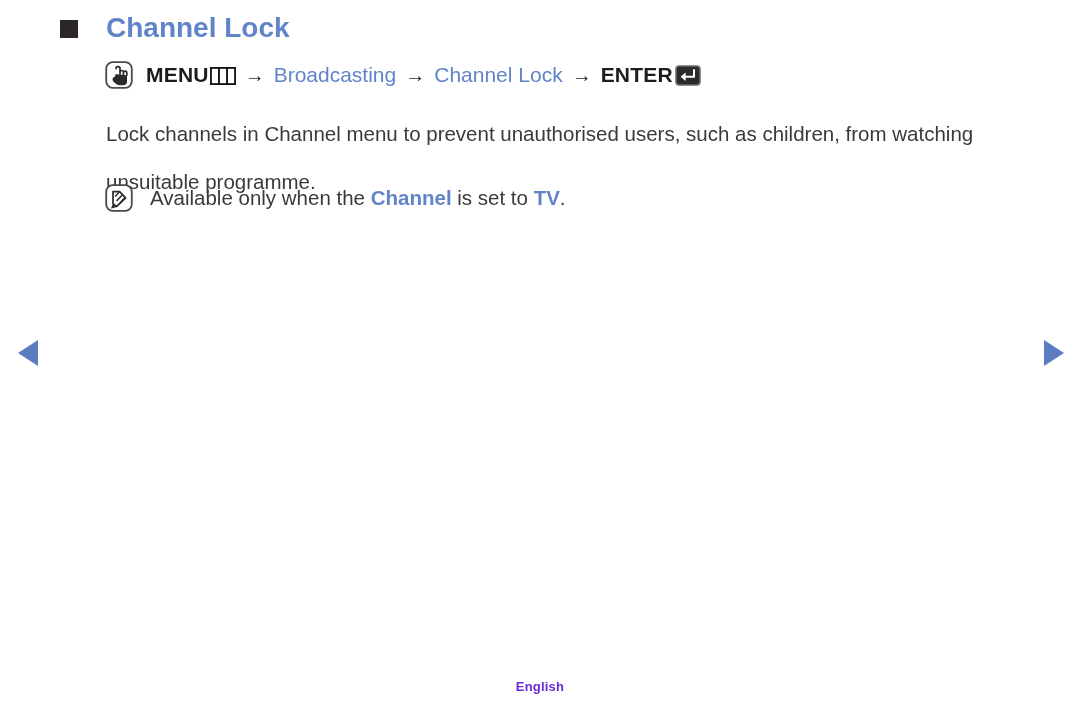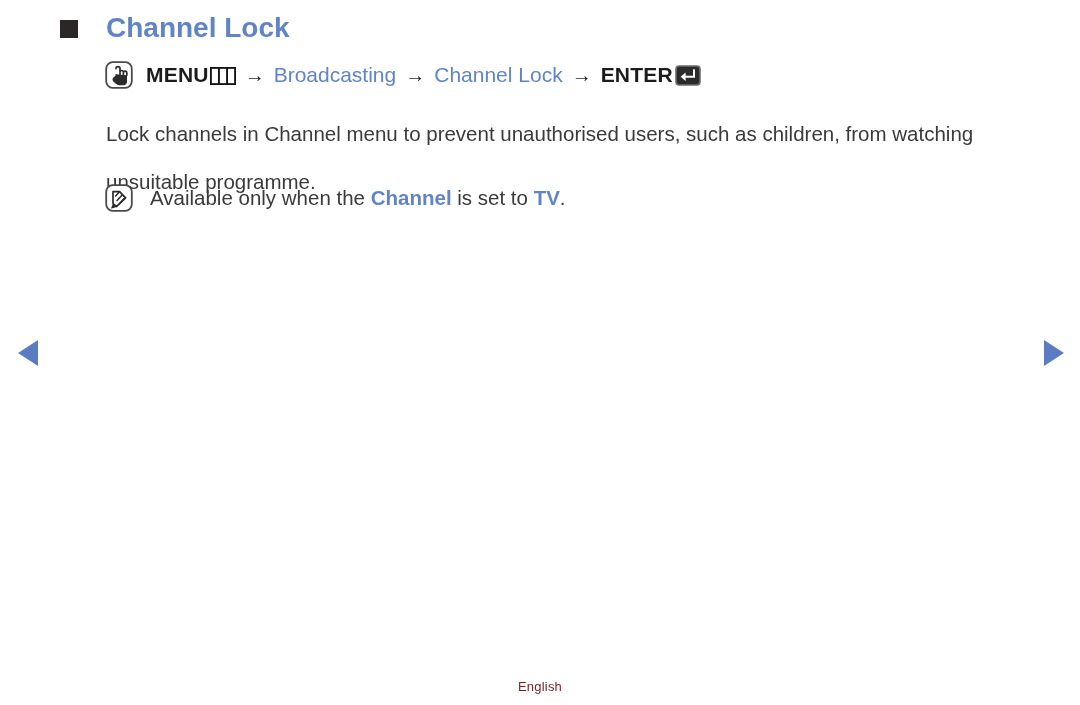--- a/index.html
+++ b/index.html
@@ -144,22 +144,22 @@
   .nav-arrow.right { left: 1040px; }
 
   
   .footer-lang {
     position: absolute;
     left: 0;
     right: 0;
     top: 679px;
     text-align: center;
     font-size: 13px;
-    font-weight: normal;
-    color: #7f1d1d;
+    font-weight: bold;
+    color: #6d28d9;
     letter-spacing: 0.2px;
   }
 </style>
 </head>
 <body>
 
 <div class="title-row">
   <div class="bullet-square"></div>
   <div class="page-title">Channel Lock</div>
 </div>

